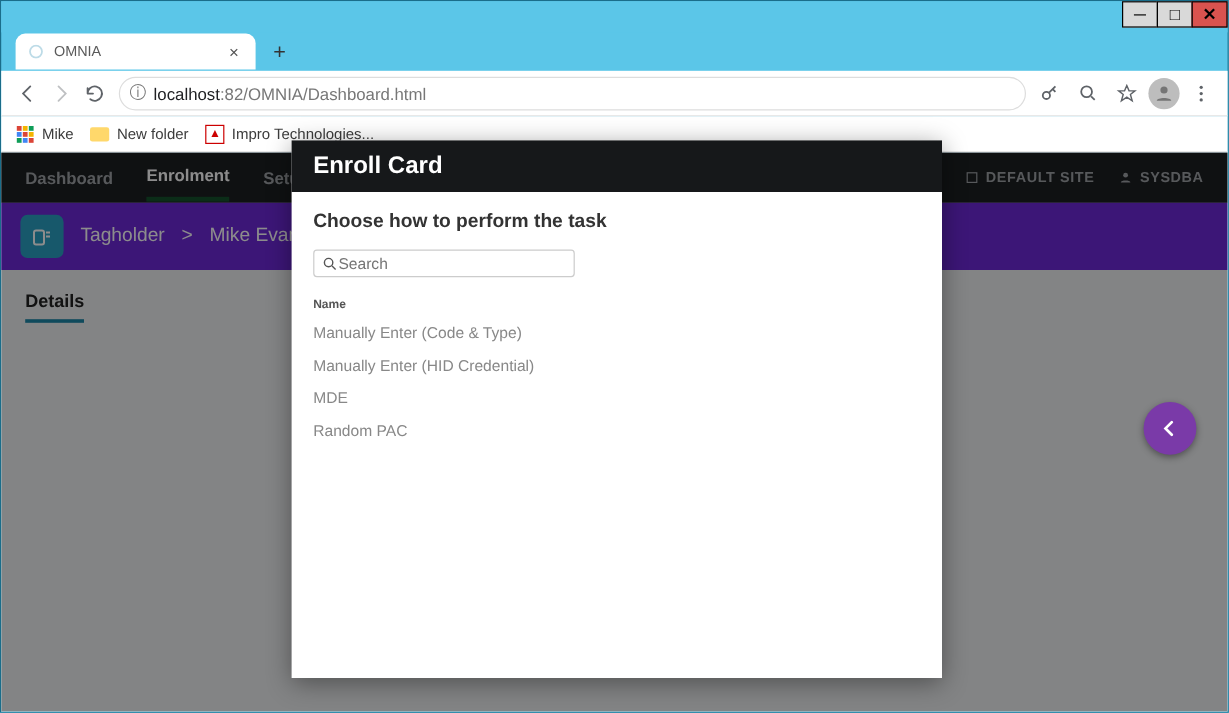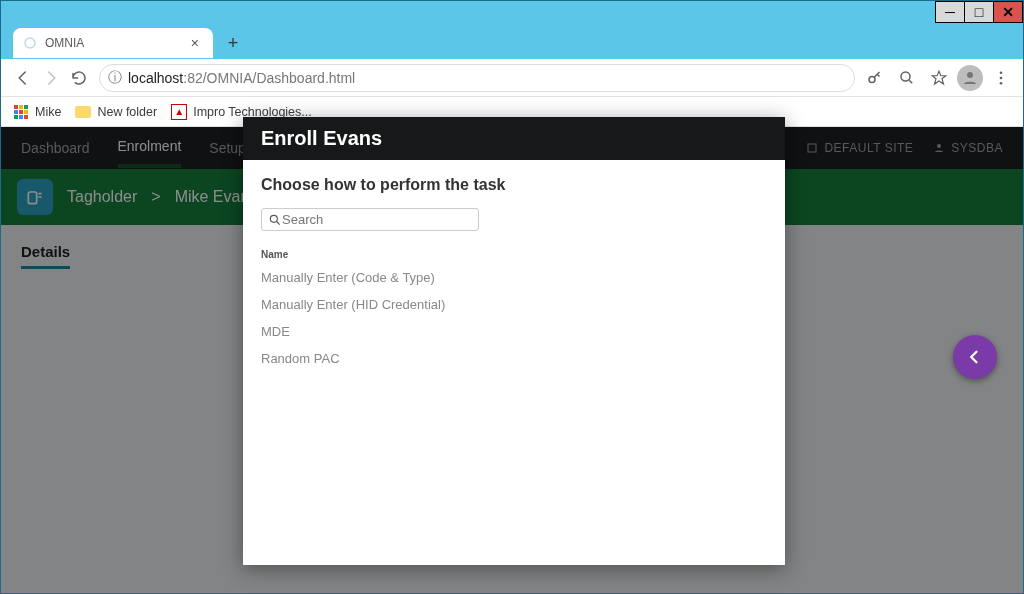--- a/index.html
+++ b/index.html
@@ -147,29 +147,29 @@
     background:#1c1f22;
     display:flex;
     align-items:center;
     padding:0 20px;
     color:#9ea2a6;
     font-size:14px;
     gap:28px;
     position:relative;
     z-index:1;
   }
-  .app-nav .nav-item { padding: 10px 0; font-weight:400; }
+  .app-nav .nav-item { padding: 10px 0; font-weight:700; }
   .app-nav .nav-item.active { color:#fff; border-bottom:4px solid #14532d; }
   .nav-spacer { flex:1; }
   .nav-right { display:flex;gap:20px;font-size:12px;align-items:center;color:#9ea2a6; letter-spacing:0.5px;}
-  .nav-right span { display:flex;align-items:center;gap:6px; }
+  .nav-right span { display:flex;align-items:center;gap:6px;font-weight:bold; }
 
   .crumb-bar {
     height:56px;
-    background:#15803d;
+    background:#6d28d9;
     display:flex;
     align-items:center;
     padding:0 16px;
     gap:14px;
     color:#fff;
     font-size:16px;
     position:relative;
     z-index:1;
   }
   .crumb-tile {
@@ -411,21 +411,21 @@
 
     <div class="fab">
       <svg width="18" height="18" viewBox="0 0 24 24">
           <path d="M14 5l-7 7 7 7" stroke="#fff" stroke-width="3" fill="none" stroke-linecap="round"></path>
         </svg>
     </div>
 
   </div>
 
   <div class="modal">
-    <div class="modal-header">Enroll Evans</div>
+    <div class="modal-header">Enroll Card</div>
     <div class="modal-body">
       <div class="modal-subtitle">Choose how to perform the task</div>
       <div class="search-wrap">
         <svg width="14" height="14" viewBox="0 0 24 24">
             <circle cx="10" cy="10" r="6" fill="none" stroke="#555" stroke-width="2"></circle>
             <path d="M15 15l5 5" stroke="#555" stroke-width="2"></path>
           </svg>
         <input type="text" placeholder="Search" style="">
       </div>
       <div class="list-header">Name</div>

